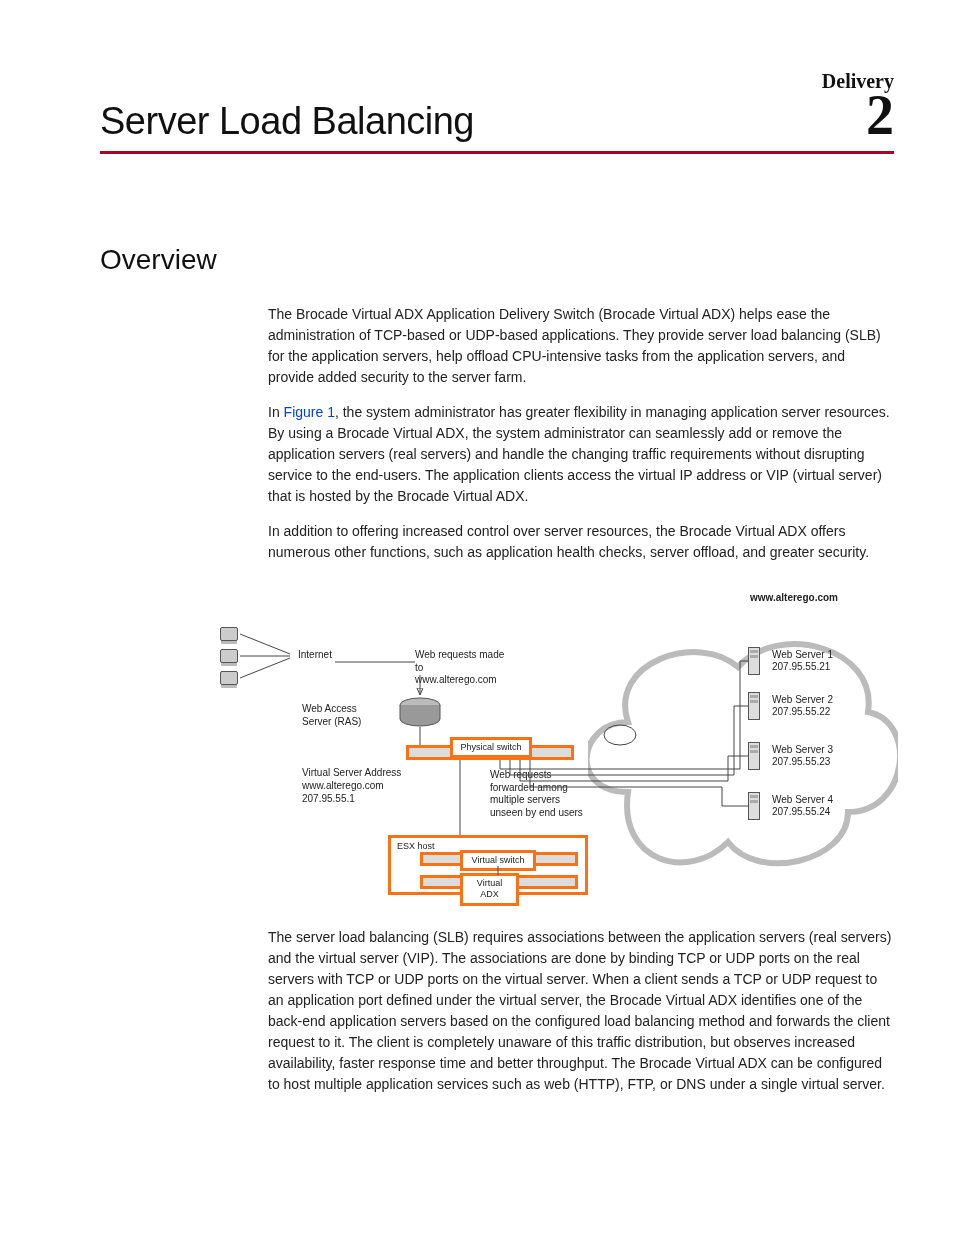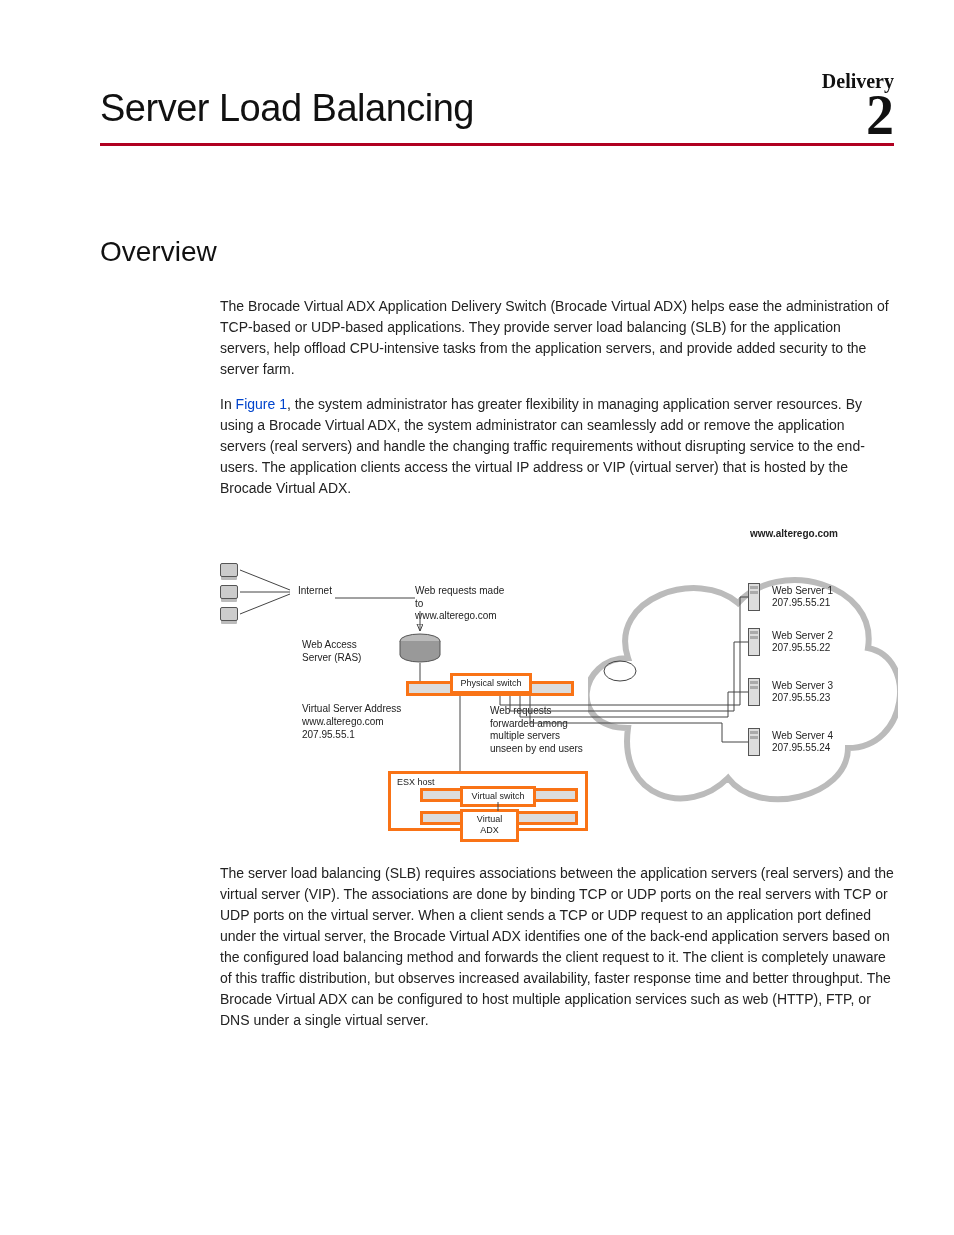--- a/index.html
+++ b/index.html
@@ -5,26 +5,26 @@
   * { box-sizing: border-box; margin: 0; padding: 0; }
   body {
     background: #fff;
     font-family: Arial, Helvetica, sans-serif;
     color: #222;
     width: 954px;
     margin: 0 auto;
     padding: 70px 60px 60px 100px;
   }
   .chapter-label { text-align: right; font-family: Georgia, 'Times New Roman', serif; font-size: 20px; font-weight: 700; color: #111; margin-bottom: -6px; }
-  .title-row { display: flex; justify-content: space-between; align-items: flex-start; border-bottom: 3px solid #b00020; padding-bottom: 0; margin-bottom: 90px; }
+  .title-row { display: flex; justify-content: space-between; align-items: flex-end; border-bottom: 3px solid #b00020; padding-bottom: 8px; margin-bottom: 90px; }
   .title { font-family: Arial, Helvetica, sans-serif; font-weight: 400; font-size: 38px; letter-spacing: -0.5px; color: #111; }
   .chapter-num { font-family: Georgia, 'Times New Roman', serif; font-weight: 700; font-size: 56px; color: #111; line-height: 1; }
   .h2 { font-family: Arial, Helvetica, sans-serif; font-weight: 400; font-size: 28px; color: #111; margin-bottom: 28px; }
   .body { margin-left: 120px; }
-  .p { font-size: 14px; line-height: 1.5; color: #222; margin-bottom: 14px; }
+  .p { font-size: 14px; line-height: 1.5; color: #222; margin-bottom: 14px; margin-left: 48px; }
   .link { color: #0044cc; text-decoration: none; }
   .fig-caption { font-size: 13px; margin: 18px 0 14px 0; }
   .fig-caption .lbl { font-weight: 700; margin-right: 20px; }
   .figure-box { position: relative; width: 660px; height: 330px; margin: 4px 0 20px 0; }
   .figure-box * { position: absolute; font-size: 10px; line-height: 1.25; color: #222; }
 
   
   .cloud { width: 310px; height: 260px; left: 368px; top: 35px; }
   .cloud svg { width: 100%; height: 100%; }
 
@@ -64,20 +64,21 @@
 <h2 class="h2">Overview</h2>
 
 <div class="body">
 
   <p class="p">The Brocade Virtual ADX Application Delivery Switch (Brocade Virtual ADX) helps ease the administration of TCP-based or UDP-based applications. They provide server load balancing (SLB) for the application servers, help offload CPU-intensive tasks from the application servers, and provide added security to the server farm.</p>
 
   <p class="p">
     <span>In </span><a href="#" class="link">Figure 1</a><span>, the system administrator has greater flexibility in managing application server resources. By using a Brocade Virtual ADX, the system administrator can seamlessly add or remove the application servers (real servers) and handle the changing traffic requirements without disrupting service to the end-users. The application clients access the virtual IP address or VIP (virtual server) that is hosted by the Brocade Virtual ADX.</span>
   </p>
 
+  <p class="p">In addition to offering increased control over server resources, the Brocade Virtual ADX offers numerous other functions, such as application health checks, server offload, and greater security.</p>
 
 
   <div class="figure-box">
 
     <div class="cloud">
       <svg viewBox="0 0 310 260">
         <path d="M40,180 C-20,180 -10,110 40,110 C20,50 110,20 150,55 C190,10 290,35 280,100 C330,110 320,200 260,200 C260,250 170,270 140,230 C100,270 30,250 40,180 Z" fill="none" stroke="#bbb" stroke-width="6"></path>
       </svg>
     </div>
 

